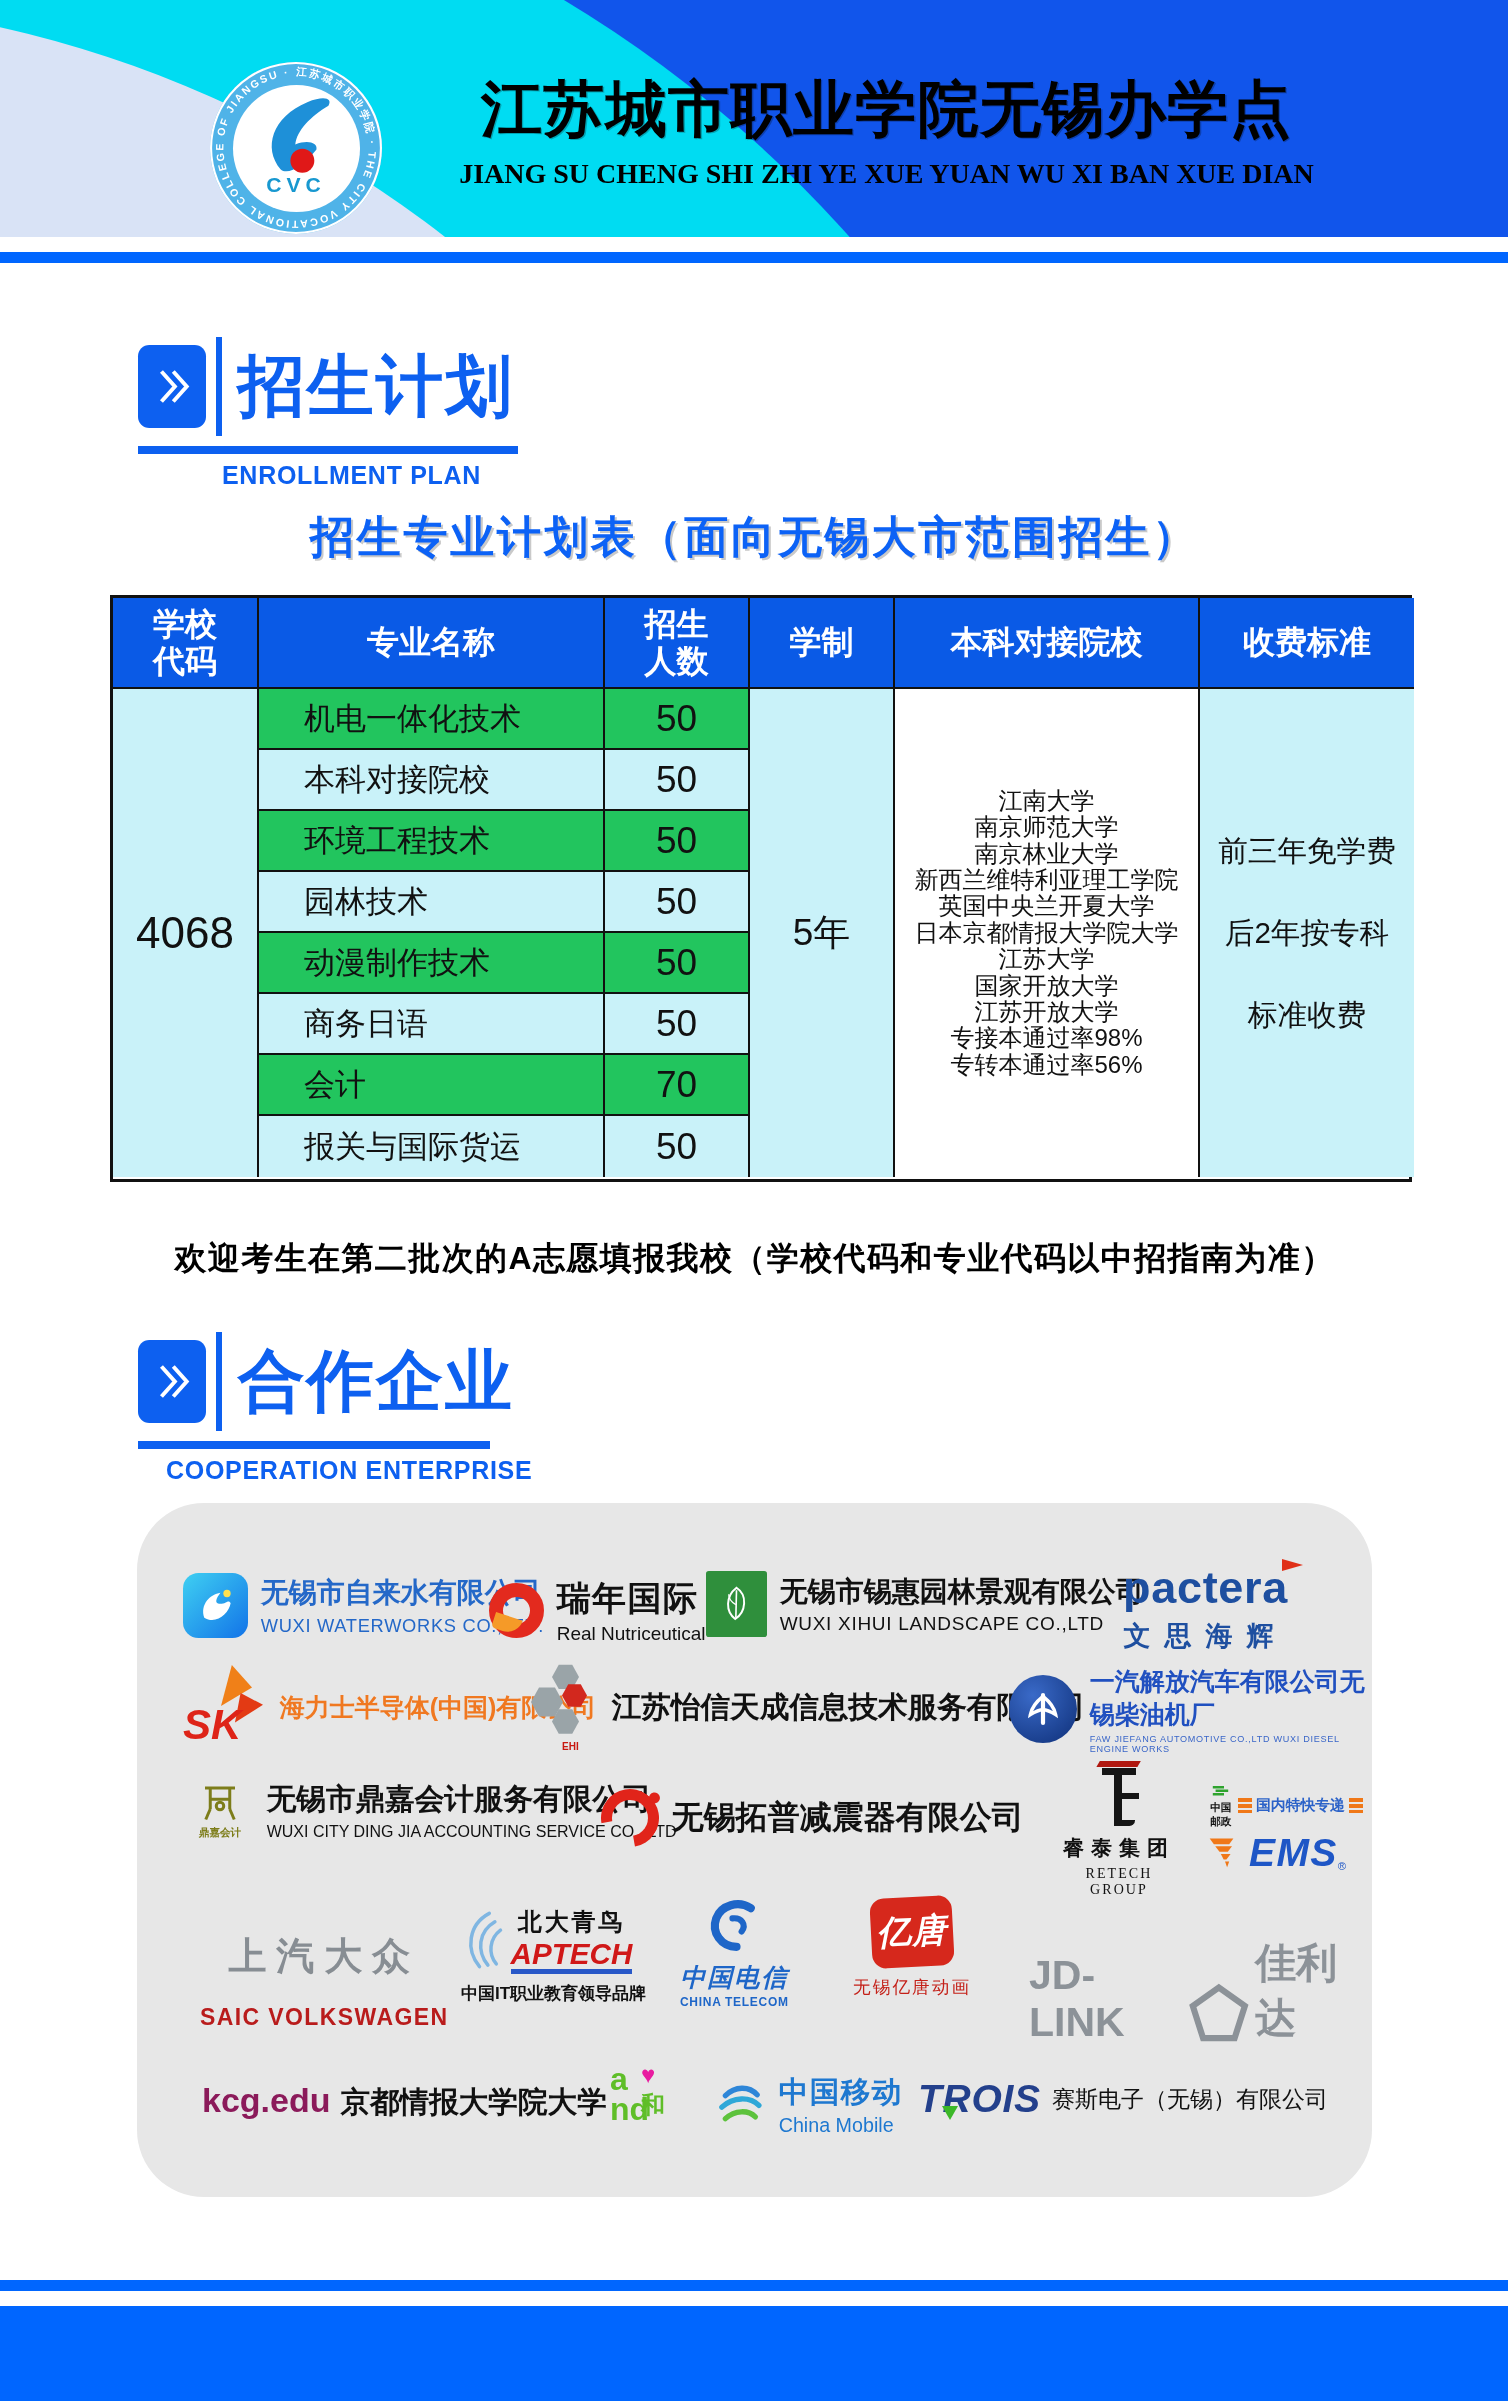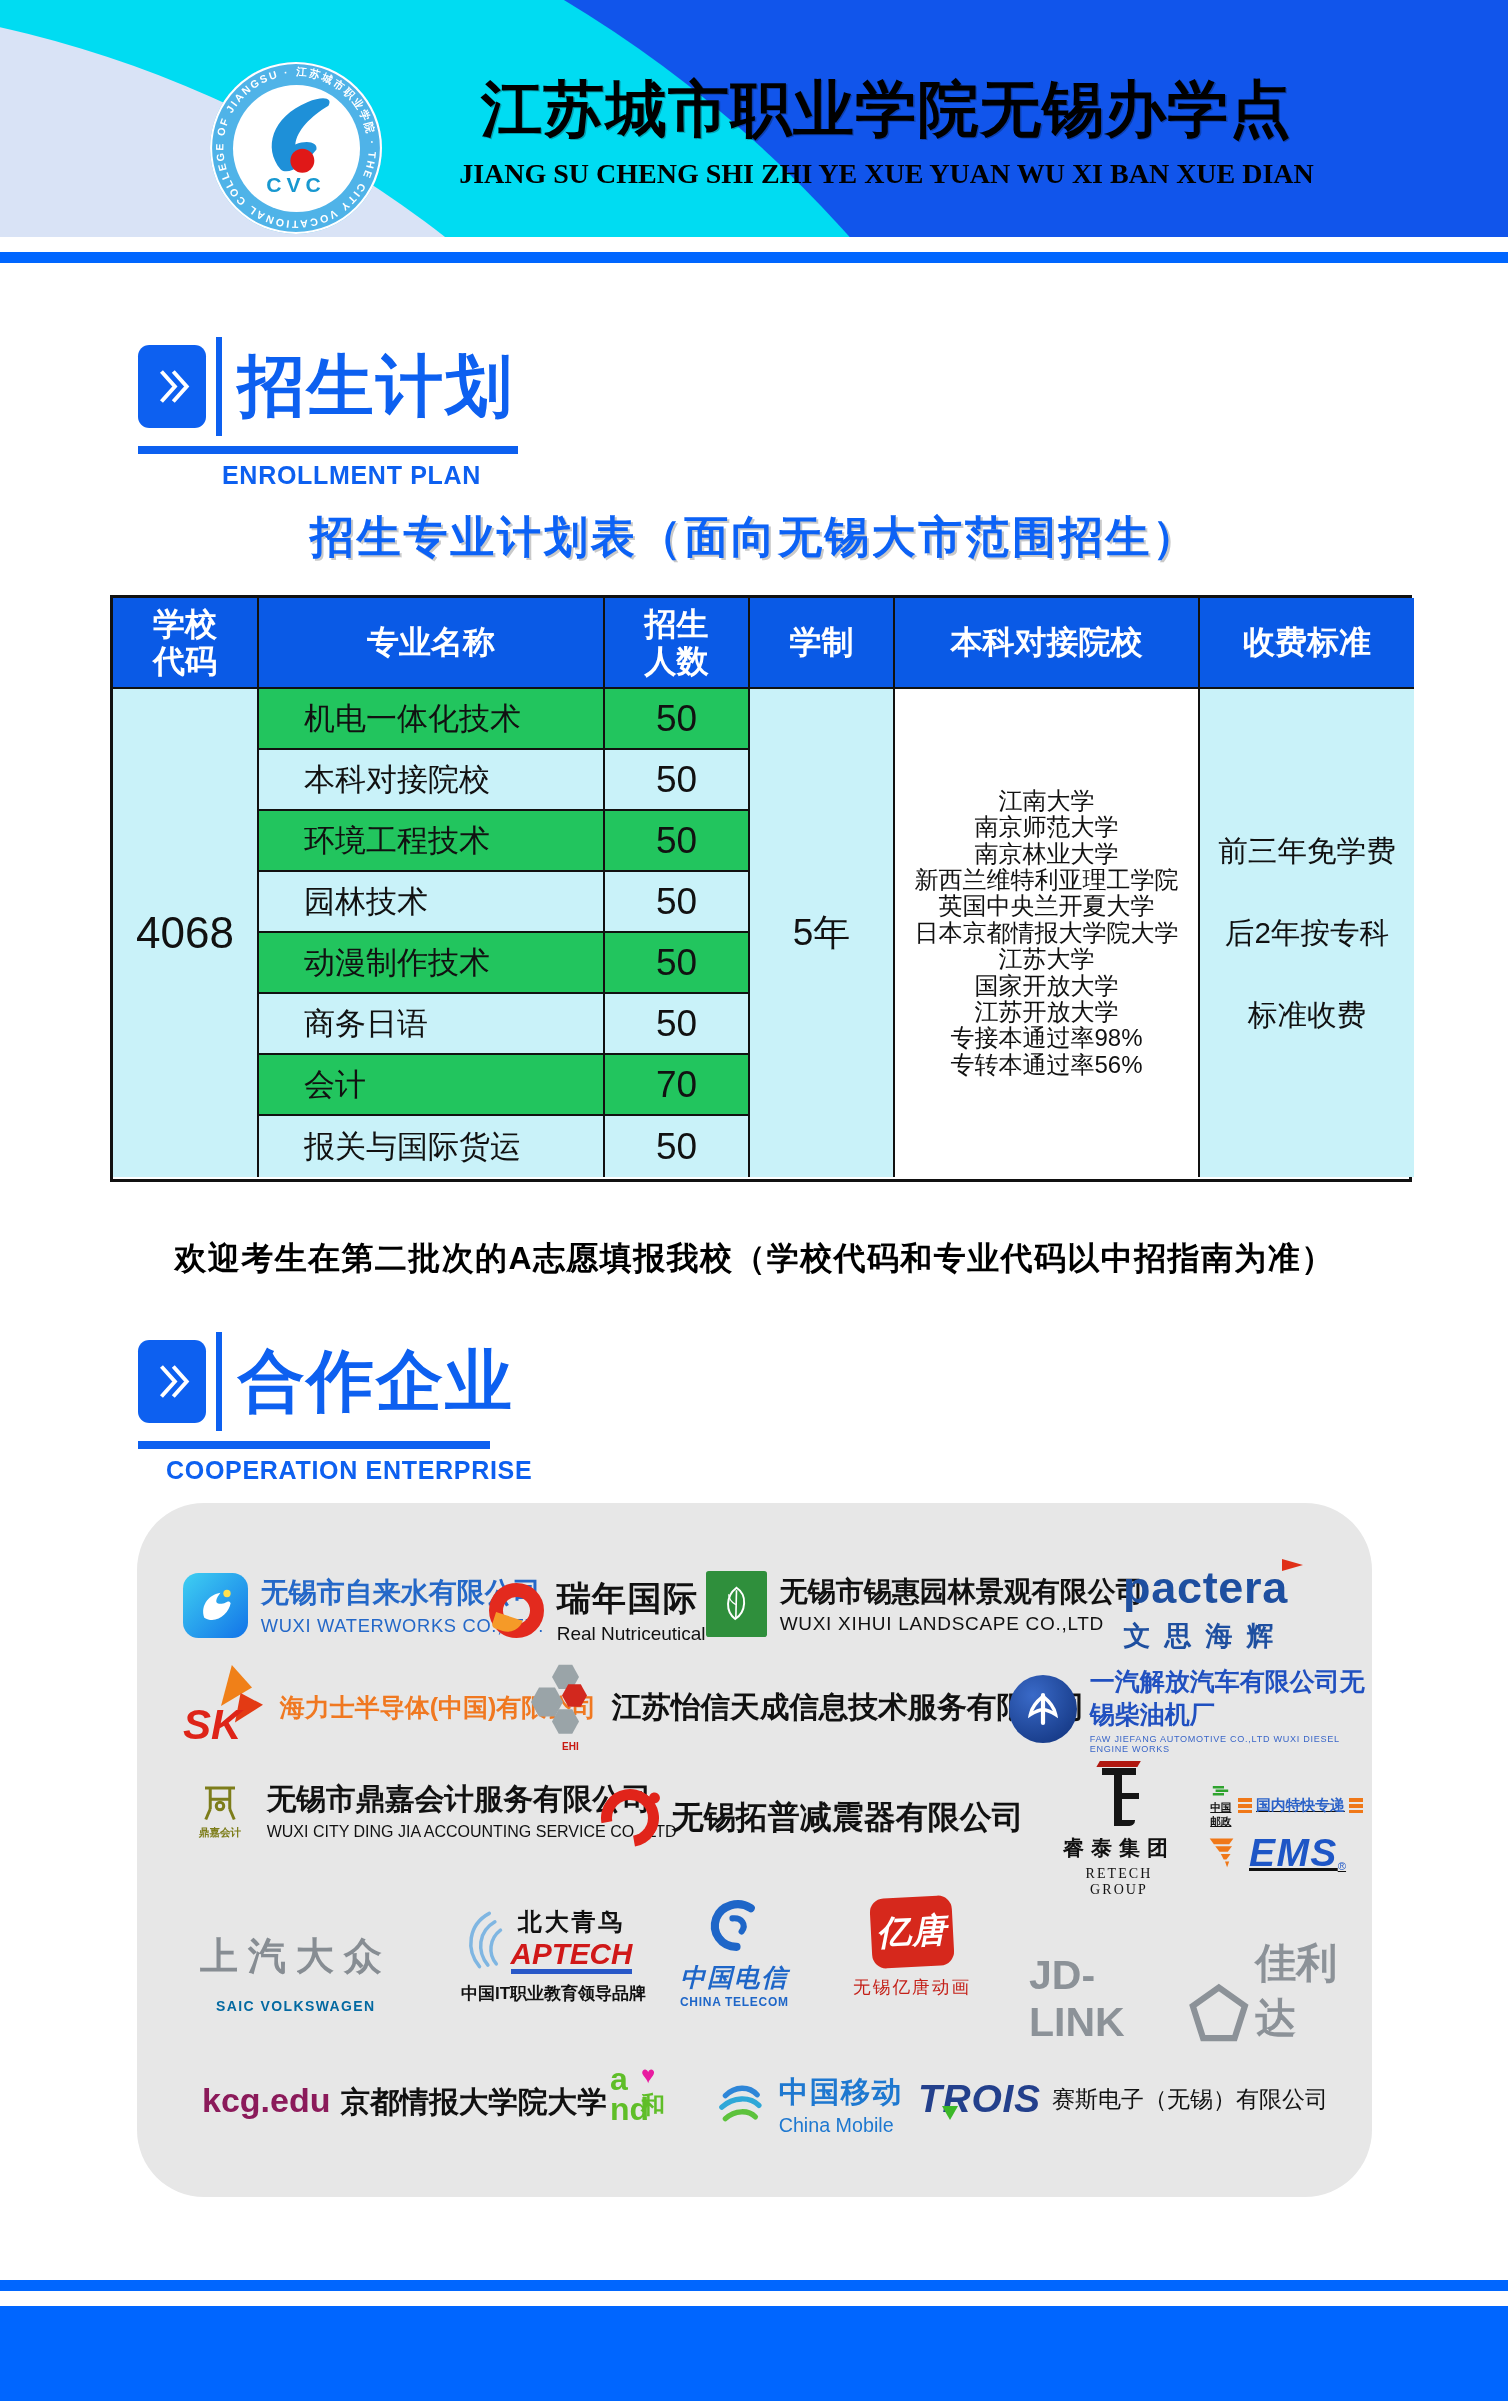--- a/index.html
+++ b/index.html
@@ -122,33 +122,33 @@
   .rt-wrap{width:120px;text-align:center;}
   .rt-glyph{position:relative;width:45px;height:65px;margin:0 auto;}
   .rt-v{position:absolute;left:17px;top:5.6px;width:8.4px;height:56px;background:#151515;}
   .rt-top{position:absolute;left:5.6px;top:5.6px;width:34px;height:7px;background:#151515;}
   .rt-cap{position:absolute;left:1.4px;top:-1.4px;width:41px;height:6.3px;background:#B01810;transform:skewX(-30deg);}
   .rt-arm{position:absolute;left:25px;top:31px;width:17px;height:6.3px;background:#151515;}
   .rt-foot{position:absolute;left:17px;top:58px;width:21px;height:5.6px;background:#151515;border-radius:0 0 5.6px 0;}
   .rt-name{font-size:21px;font-weight:900;color:#111;letter-spacing:7px;margin-top:7px;}
   .rt-en{font-size:14px;color:#111;font-family:"Liberation Serif",serif;letter-spacing:2.1px;margin-top:4.2px;}
 
-  .ems-wrap{width:155px;text-decoration:underline;}
+  .ems-wrap{width:155px;}
   .ems-top{display:flex;align-items:center;gap:4.2px;}
   .ems-post{font-size:10.6px;font-weight:900;color:#111;text-align:center;}
   .bars{display:flex;flex-direction:column;gap:2.1px;}
   .bars span{display:block;width:14px;height:3.5px;background:#F07818;}
   .ems-strip{font-size:14.8px;color:#2B62C8;font-weight:700;white-space:nowrap;}
   .ems-bot{display:flex;align-items:center;margin-top:4.2px;}
   .ems-txt{font-size:39px;font-weight:900;font-style:italic;color:#1E56C6;letter-spacing:1.4px;line-height:1;}
   .ems-r{font-size:11.3px;color:#1E56C6;align-self:flex-end;}
 
   .saic{text-align:center;}
   .saic-cn{font-size:38px;font-weight:900;color:#878D93;letter-spacing:9.9px;}
-  .saic-en{font-size:14px;font-weight:700;color:#0369a1;margin-top:16px;letter-spacing:1.4px;}
+  .saic-en{font-size:23px;font-weight:700;color:#b91c1c;margin-top:22px;letter-spacing:1.4px;}
 
   .apt-wrap{text-align:center;}
   .apt-row{display:flex;align-items:center;gap:5.6px;}
   .apt-cn{font-size:24px;font-weight:900;color:#111;letter-spacing:2.8px;}
   .apt-logo{font-size:29.6px;font-weight:900;font-style:italic;color:#D01818;border-bottom:5.6px solid #2858C8;line-height:1.05;}
   .apt-tag{font-size:17px;font-weight:700;color:#111;margin-top:7px;}
 
   .tel-wrap{text-align:right;display:flex;flex-direction:column;align-items:center;}
   .tel-cn{font-size:25px;font-weight:700;color:#1E66C8;letter-spacing:2.1px;margin-top:2.8px;
           font-family:"Liberation Serif",serif;font-style:italic;}

